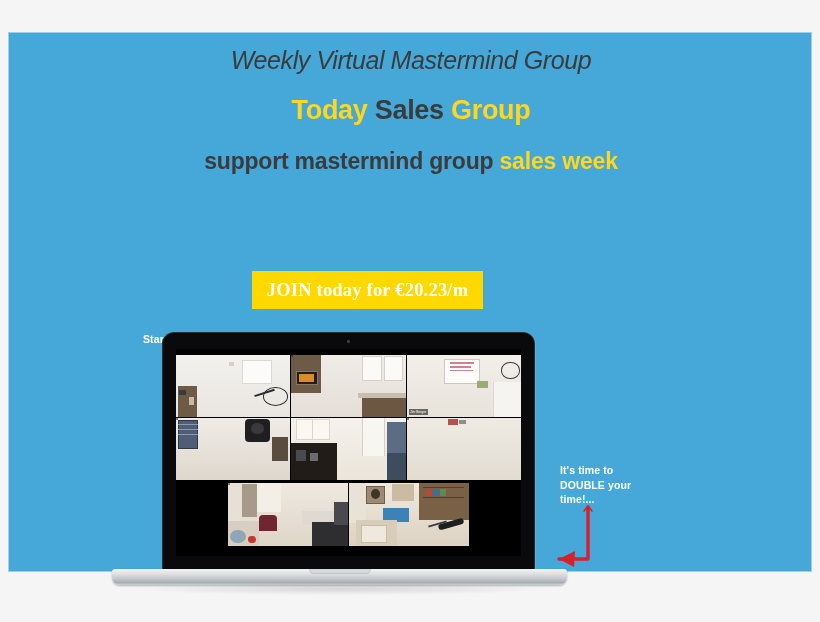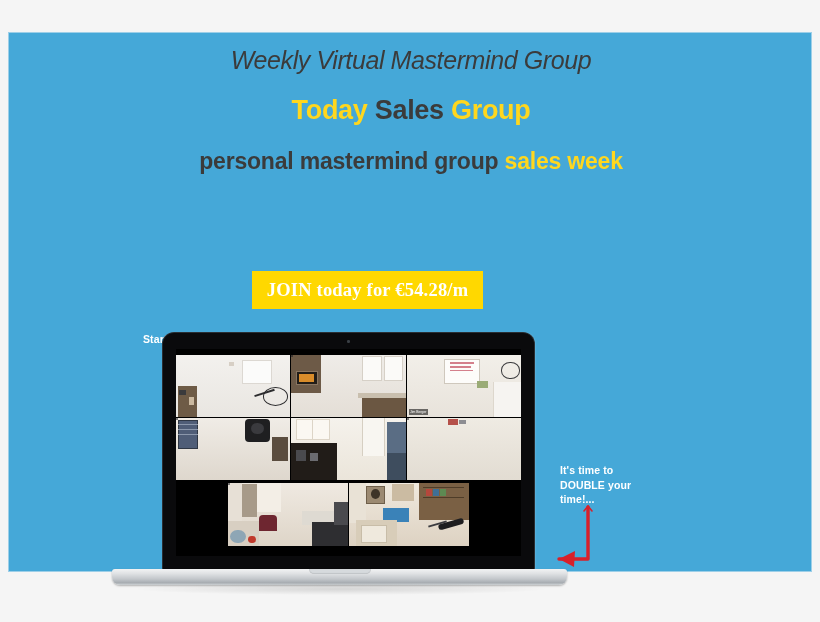--- a/index.html
+++ b/index.html
@@ -262,26 +262,26 @@
 
     <div id="headline-block">
       <div id="eyebrow-heading">Weekly Virtual Mastermind Group</div>
 
       <div id="headline">
         <span class="hl-yellow">Today</span><span class="hl-dark"> Sales </span><span class="hl-yellow">Group</span>
       </div>
 
       <div id="subheadline">
         <div>
-          <span>personal mastermind group </span><span class="sub-accent">sales week</span>
+          <span>support mastermind group </span><span class="sub-accent">sales week</span>
         </div>
       </div>
     </div>
 
-    <button id="cta-button">JOIN today for €54.28/m</button>
+    <button id="cta-button">JOIN today for €20.23/m</button>
 
     <div id="start-today-label" class="annotation-text">Start Today...</div>
 
     <svg id="start-today-arrow" class="arrow-svg" width="78" height="48" viewBox="0 0 78 48">
       <path d="M3 42 C 14 50, 44 44, 62 10" stroke="#d8202a" stroke-width="4.2" fill="none" stroke-linecap="round"></path>
       <path d="M62 10 L 52 26 L 66 22 Z" fill="#d8202a"></path>
       <path d="M48 19 C 54 16, 58 12, 60 8" stroke="#d8202a" stroke-width="1.4" fill="none" stroke-linecap="round"></path>
     </svg>
 
     <div id="double-sales-label" class="annotation-text">

